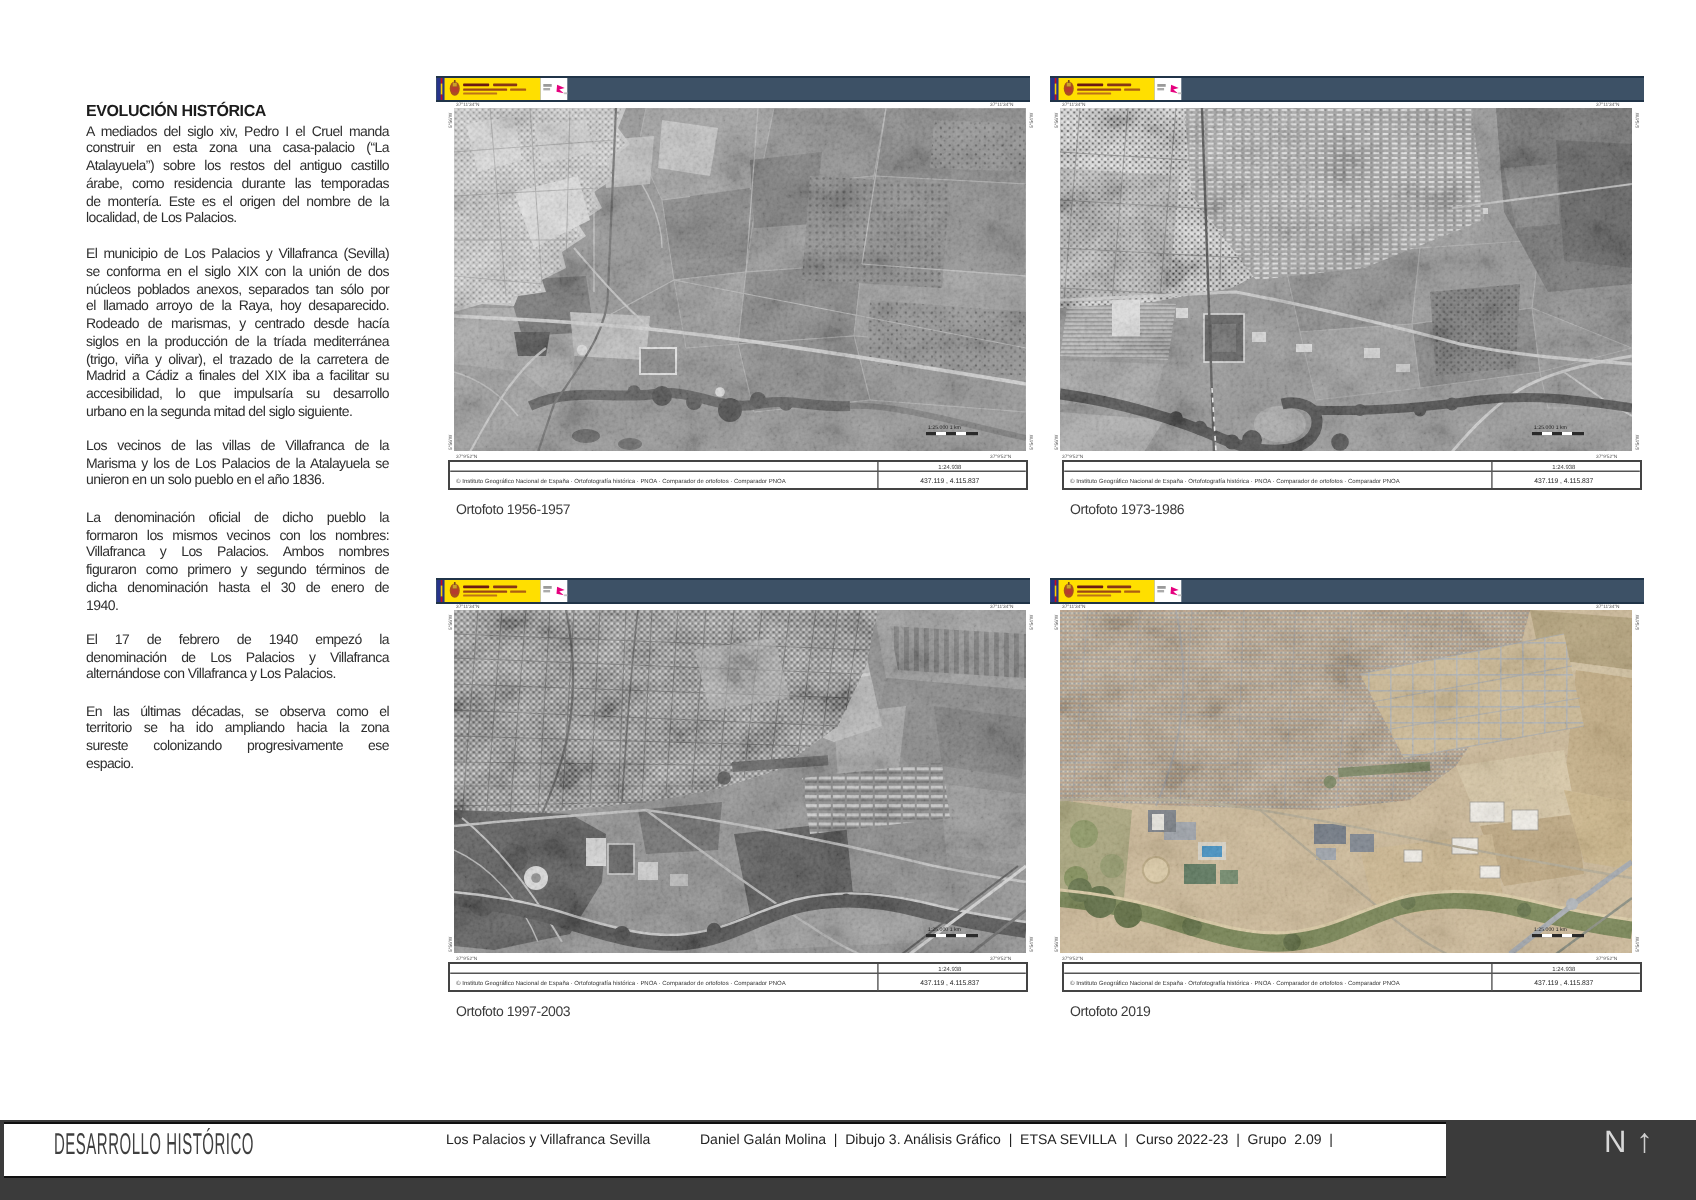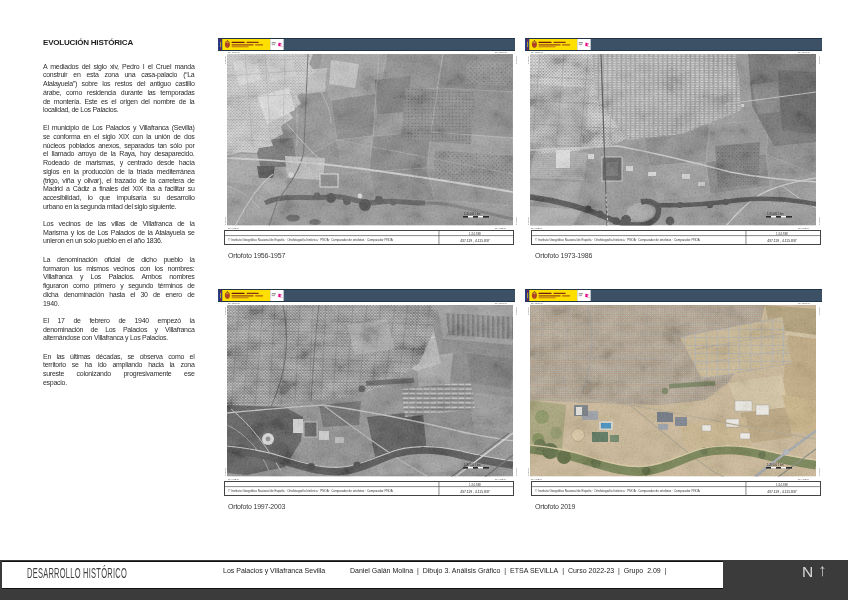--- a/index.html
+++ b/index.html
@@ -1,19 +1,19 @@
 <!DOCTYPE html>
 <html><head><meta charset="utf-8">
 <style>
   html,body{margin:0;padding:0;}
   body{width:848px;height:600px;position:relative;background:#fff;overflow:hidden;
        font-family:"Liberation Sans",sans-serif;}
   .abs{position:absolute;}
   
-  #title{left:43px;top:38px;width:155px;font-size:8px;font-weight:bold;color:#1c1c1c;letter-spacing:-0.2px;}
+  #title{left:43px;top:51px;width:155px;font-size:8px;font-weight:bold;color:#1c1c1c;letter-spacing:-0.2px;}
   .para{left:43px;width:151.5px;font-size:7px;line-height:8.73px;color:#2e2e2e;
         letter-spacing:-0.28px;}
   .para div{text-align:justify;text-align-last:justify;}
   .para div.e{text-align-last:left;}
   
   .hdr{width:297.5px;height:13.5px;background:#3d5166;border-top:1.2px solid #203448;border-bottom:1.2px solid #203448;box-sizing:border-box;}
   .cap{width:289.5px;height:15px;background:#fff;border:0.8px solid #444;box-sizing:border-box;}
   .lbl{font-size:7px;color:#3a3a3a;letter-spacing:-0.2px;}
   
   #fbar{left:0;top:560px;width:848px;height:40px;background:#3b3b3b;}

